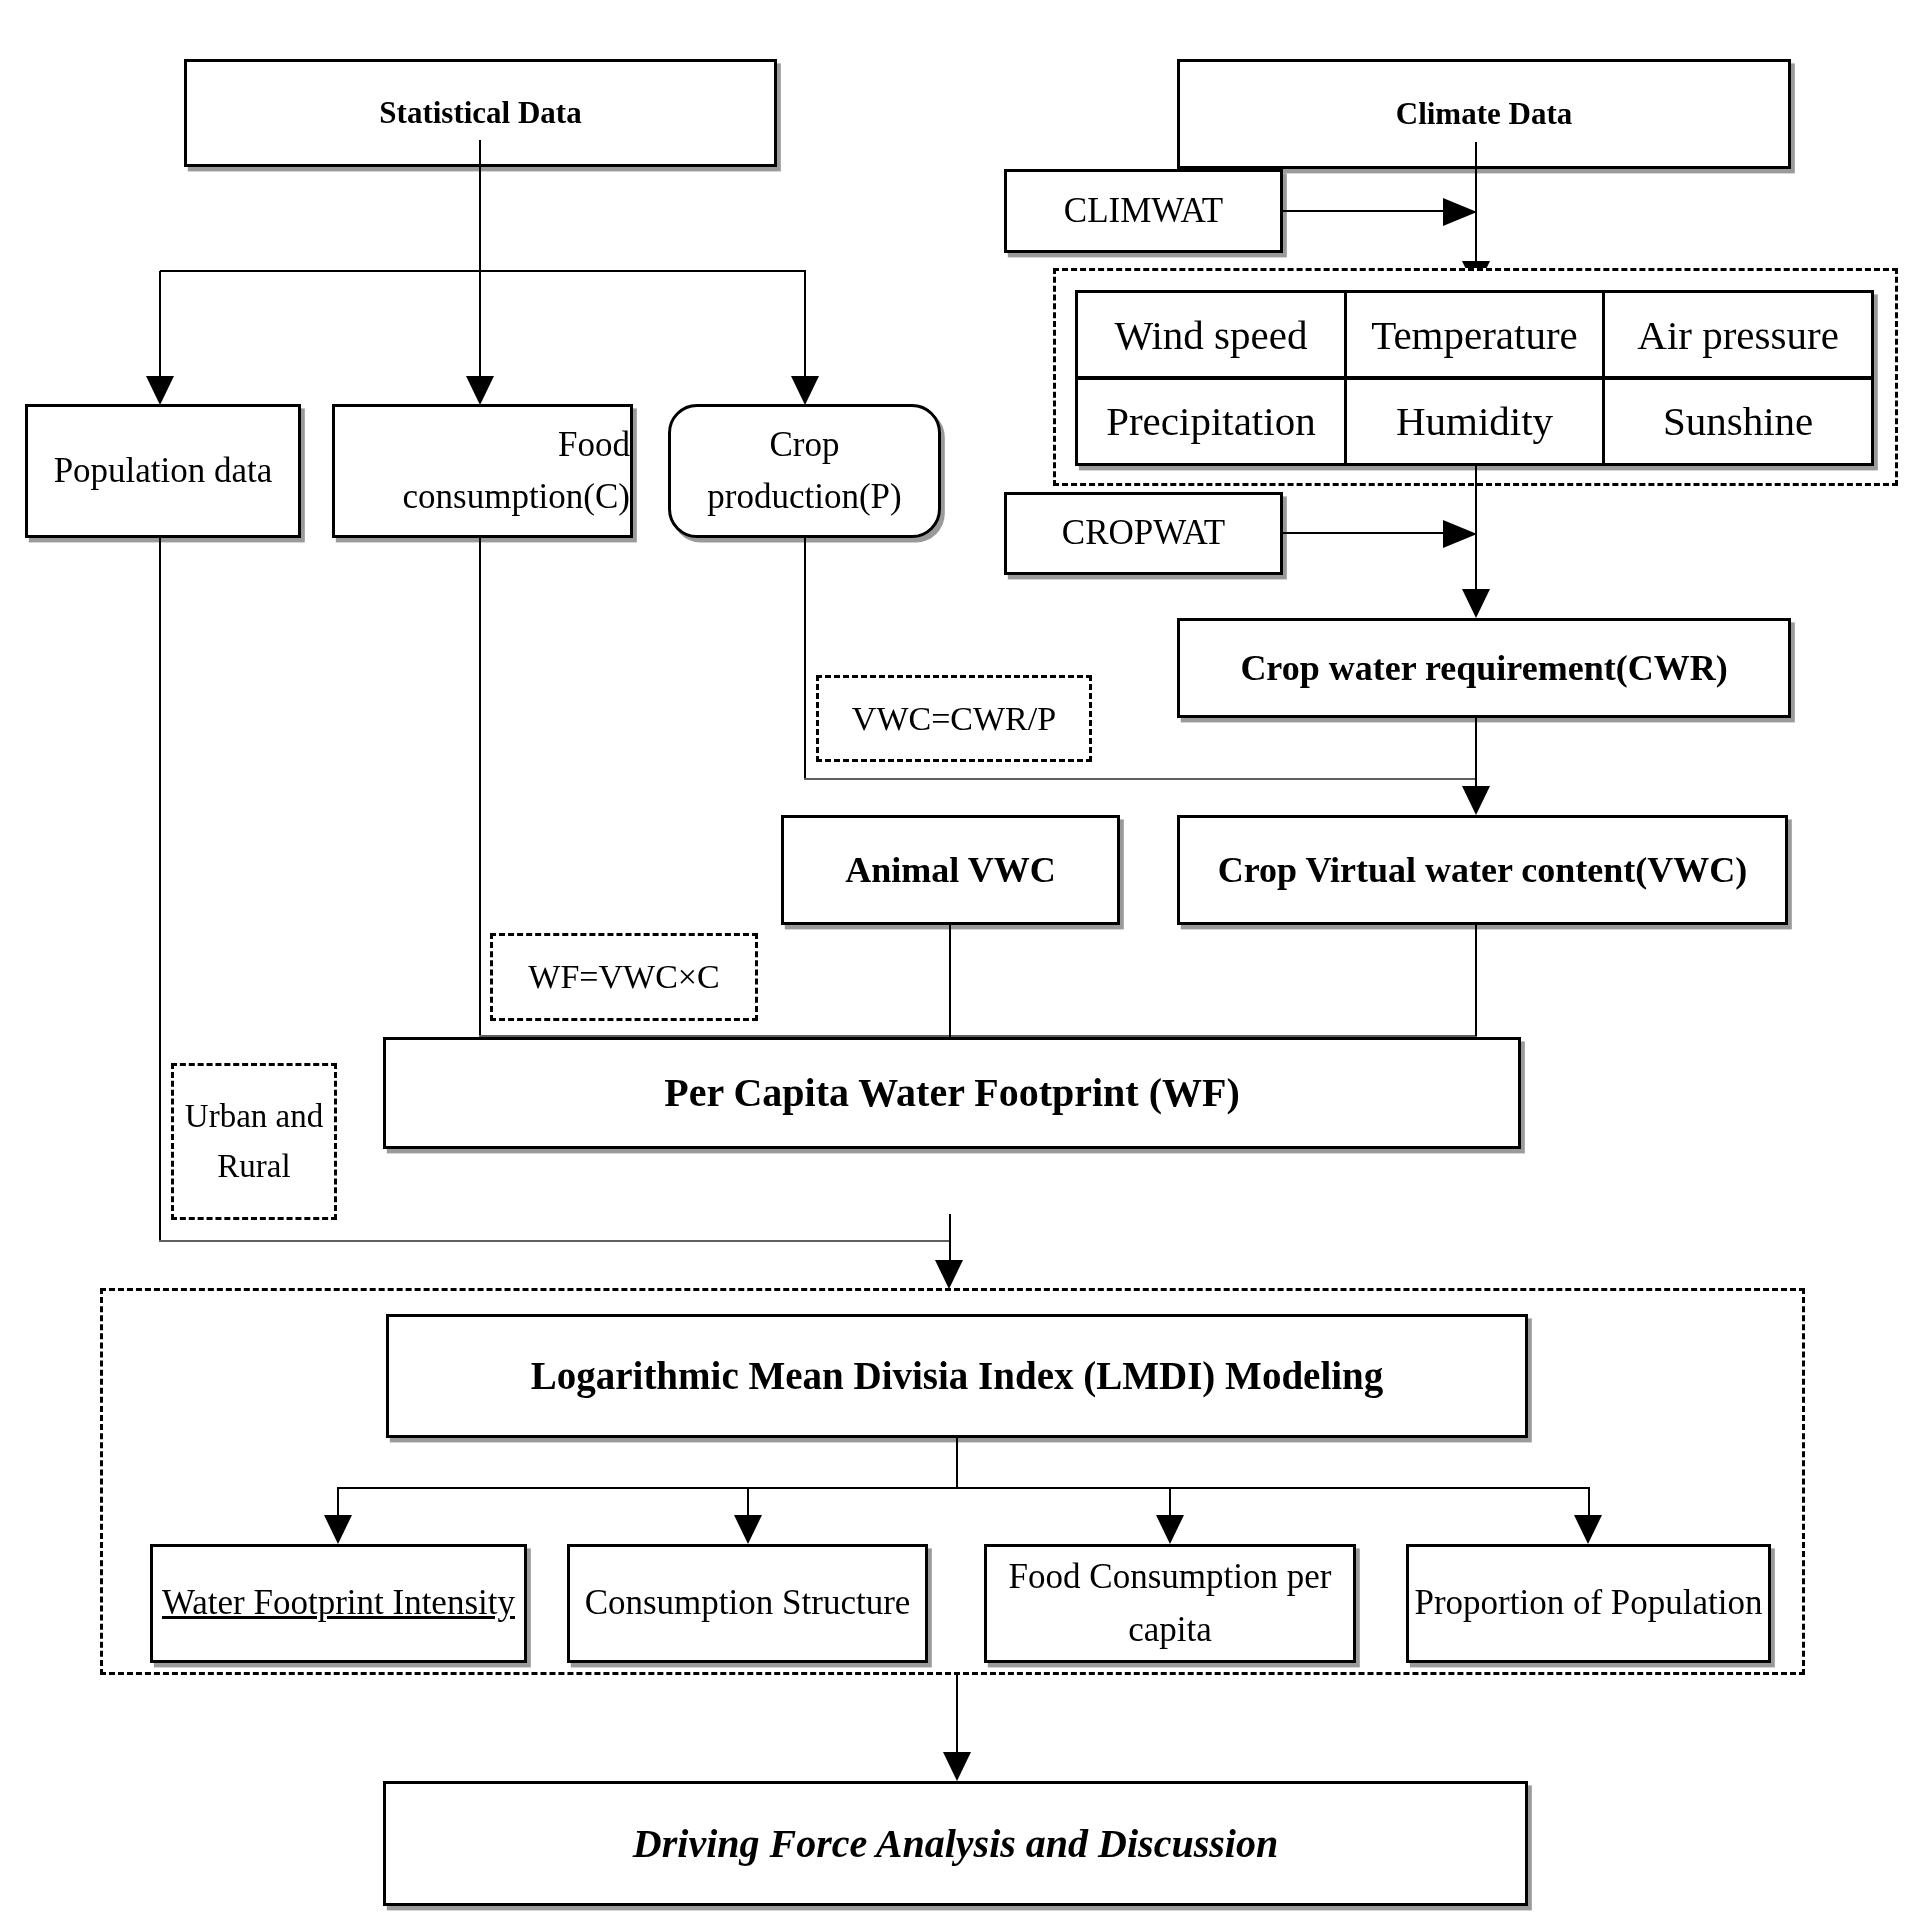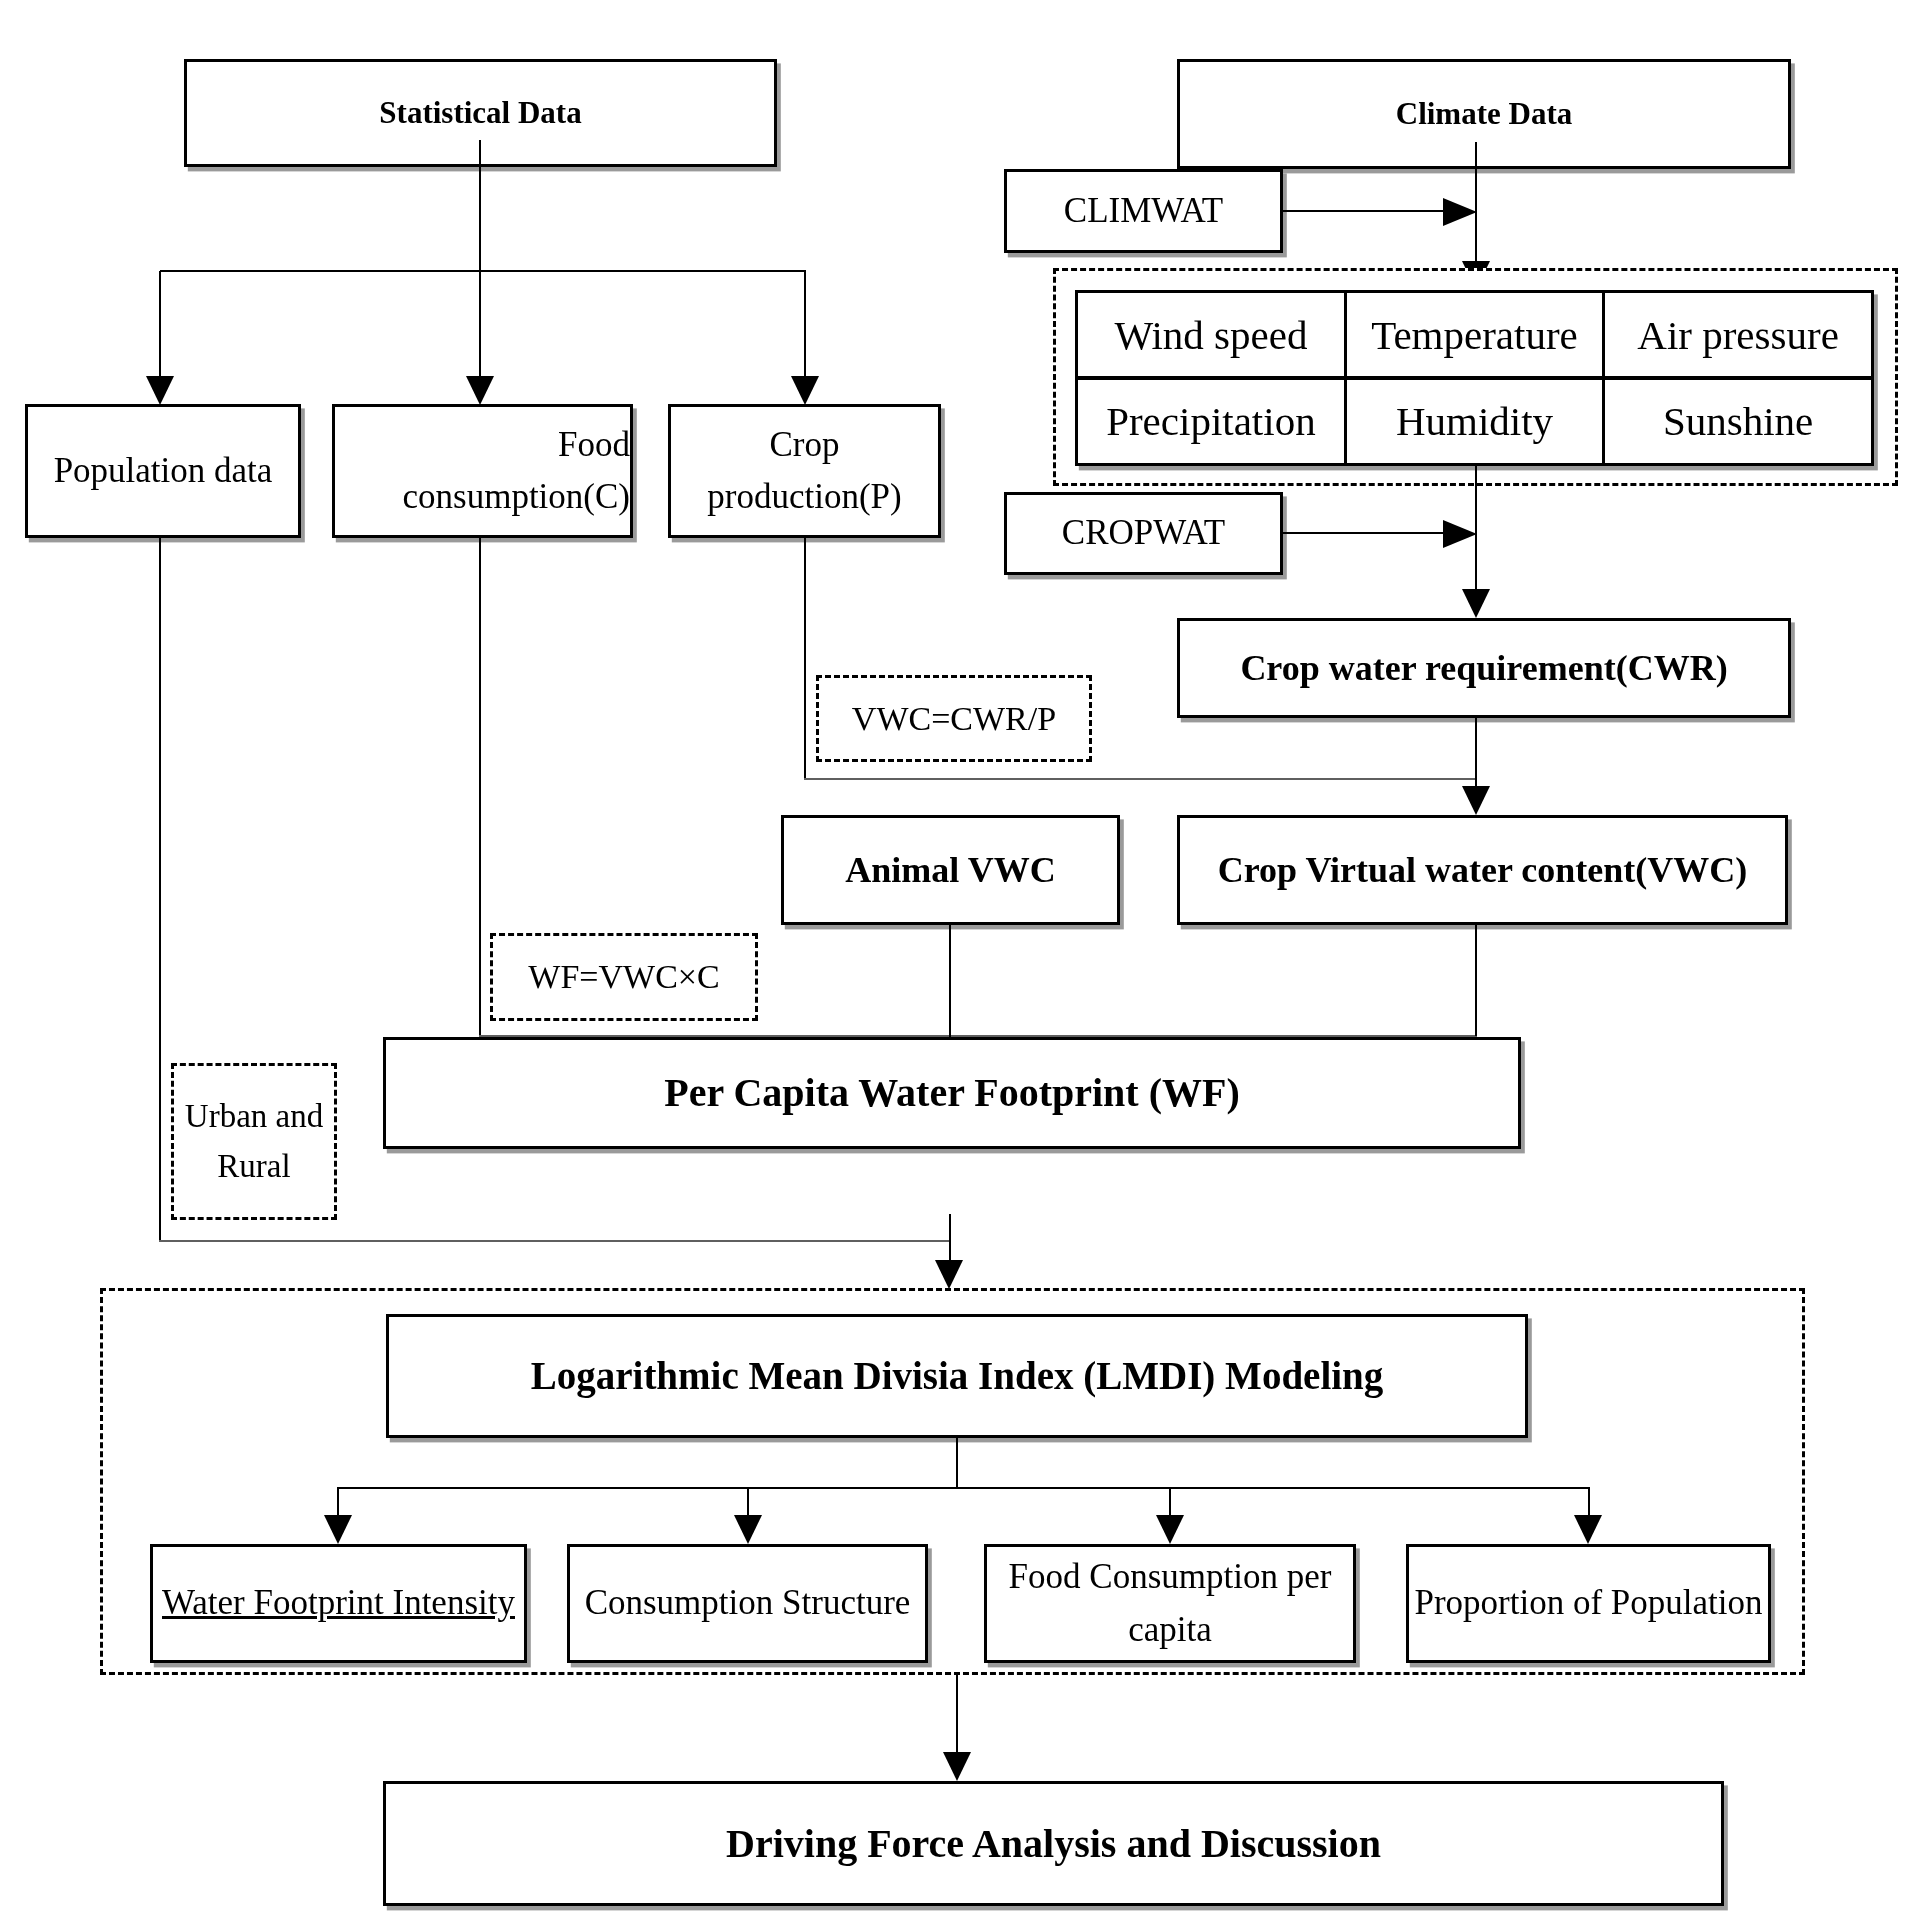--- a/index.html
+++ b/index.html
@@ -57,21 +57,21 @@
   <div class="hline" style="left:160px;top:270px;width:646px;height:1.9px;"></div>
   <div class="vline" style="left:159px;top:271px;width:1.9px;height:107px;"></div>
   <div class="vline" style="left:479px;top:271px;width:1.9px;height:107px;"></div>
   <div class="vline" style="left:804px;top:271px;width:1.9px;height:107px;"></div>
   <div class="arr-down" style="left:146px;top:376px;"></div>
   <div class="arr-down" style="left:466px;top:376px;"></div>
   <div class="arr-down" style="left:791px;top:376px;"></div>
 
   <div class="node solid fs-reg" style="left:25px;top:404px;width:276px;height:134px;">Population data</div>
   <div class="node solid fs-reg" style="left:332px;top:404px;width:301px;height:134px;text-align:right;">Food consumption(C)</div>
-  <div class="node solid fs-reg" style="left:668px;top:404px;width:273px;height:134px;">Crop production(P)</div>
+  <div class="node solid fs-reg" style="left:668px;top:404px;width:273px;height:134px;border-radius:29px;">Crop production(P)</div>
 
   <div class="node solid fs-reg" style="left:1004px;top:169px;width:279px;height:84px;">CLIMWAT</div>
   <div class="hline" style="left:1283px;top:210px;width:163px;height:1.9px;"></div>
   <div class="arr-right" style="left:1443px;top:198px;"></div>
 
   <div class="vline" style="left:1475px;top:142px;width:1.9px;height:120px;"></div>
   <div class="arr-down" style="left:1462px;top:261px;"></div>
 
   <div class="node dashedbox" style="left:1053px;top:268px;width:845px;height:218px;"></div>
   <div id="climate-table">
@@ -130,16 +130,16 @@
   <div class="arr-down" style="left:1156px;top:1515px;"></div>
   <div class="arr-down" style="left:1574px;top:1515px;"></div>
 
   <div class="node solid fs-reg" style="left:150px;top:1544px;width:377px;height:119px;text-decoration:underline;">Water Footprint Intensity</div>
   <div class="node solid fs-reg" style="left:567px;top:1544px;width:361px;height:119px;">Consumption Structure</div>
   <div class="node solid fs-reg" style="left:984px;top:1544px;width:372px;height:119px;">Food Consumption per capita</div>
   <div class="node solid fs-reg" style="left:1406px;top:1544px;width:365px;height:119px;">Proportion of Population</div>
 
   <div class="vline" style="left:956px;top:1675px;width:1.9px;height:78px;"></div>
   <div class="arr-down" style="left:943px;top:1752px;"></div>
-  <div class="node solid bold fs-big" style="left:383px;top:1781px;width:1341px;height:125px;">Driving Force Analysis and Discussion</div>
+  <div class="node solid bold fs-big" style="left:383px;top:1781px;width:1145px;height:125px;font-style:italic;">Driving Force Analysis and Discussion</div>
 
 </div>
 
 
 </body></html>

